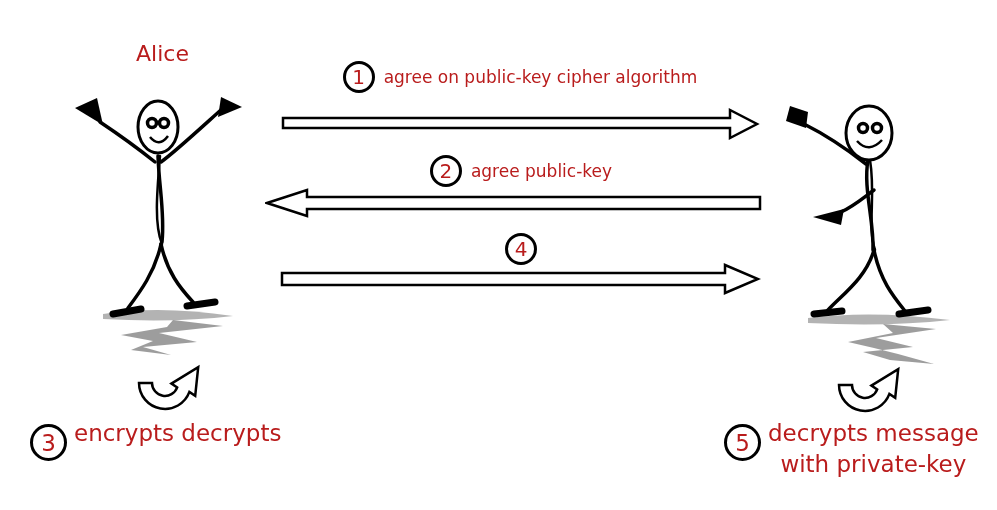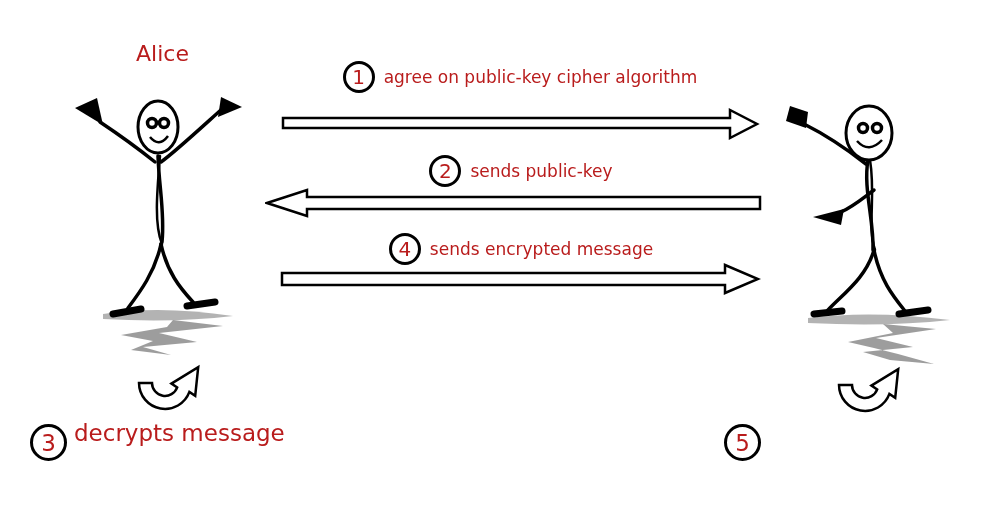--- a/index.html
+++ b/index.html
@@ -82,45 +82,48 @@
   <div class="abs msg-row" style="left:283px;top:61px;width:474px;">
     <span class="circle-num small">1</span>
     <span class="msg-text">agree on public-key cipher algorithm</span>
   </div>
   <svg class="abs" style="left:281px;top:107px;" width="479" height="34" viewBox="0 0 479 34">
     <polygon points="2,11 449,11 449,3 476,17 449,31 449,21 2,21" fill="#fff" stroke="#000" stroke-width="2.5"></polygon>
   </svg>
 
   <div class="abs msg-row" style="left:284px;top:155px;width:474px;">
     <span class="circle-num small">2</span>
-    <span class="msg-text">sends public-key</span>
+    <span class="msg-text">agree public-key</span>
   </div>
   <svg class="abs" style="left:265px;top:187px;" width="497" height="33" viewBox="0 0 497 33">
     <polygon points="495,10 42,10 42,3 2,16 42,29 42,22 495,22" fill="#fff" stroke="#000" stroke-width="2.5"></polygon>
   </svg>
 
   <div class="abs msg-row" style="left:284px;top:233px;width:474px;">
     <span class="circle-num small">4</span>
-    <span class="msg-text">sends encrypted message</span>
   </div>
   <svg class="abs" style="left:280px;top:262px;" width="481" height="34" viewBox="0 0 481 34">
     <polygon points="2,11 445,11 445,3 478,17 445,31 445,23 2,23" fill="#fff" stroke="#000" stroke-width="2.5"></polygon>
   </svg>
 
   <svg class="abs" style="left:131px;top:356px;" width="76" height="62" viewBox="0 0 76 62">
     <path d="M 8 27 A 26 26 0 0 0 58.4 35.9 L 64.2 39.8 L 67.2 11.1 L 40.4 27.6 L 46.2 31.4 A 13 13 0 0 1 21 27 Z" fill="#fff" stroke="#000" stroke-width="2.5" stroke-linejoin="miter"></path>
   </svg>
   <svg class="abs" style="left:831px;top:358px;" width="76" height="62" viewBox="0 0 76 62">
     <path d="M 8 27 A 26 26 0 0 0 58.4 35.9 L 64.2 39.8 L 67.2 11.1 L 40.4 27.6 L 46.2 31.4 A 13 13 0 0 1 21 27 Z" fill="#fff" stroke="#000" stroke-width="2.5" stroke-linejoin="miter"></path>
   </svg>
 
   <div class="abs action-row" style="left:30px;top:418px;">
     <span class="circle-num big">3</span>
     <div class="action-lines">
-      <div>decrypts message</div>
+      <div>encrypts decrypts</div>
     </div>
   </div>
 
   <div class="abs action-row" style="left:724px;top:418px;">
     <span class="circle-num big">5</span>
+    <div class="action-lines">
+      <div>decrypts message</div>
+      <div>with private-key</div>
+    </div>
   </div>
 
 </div>
 
 </body></html>

